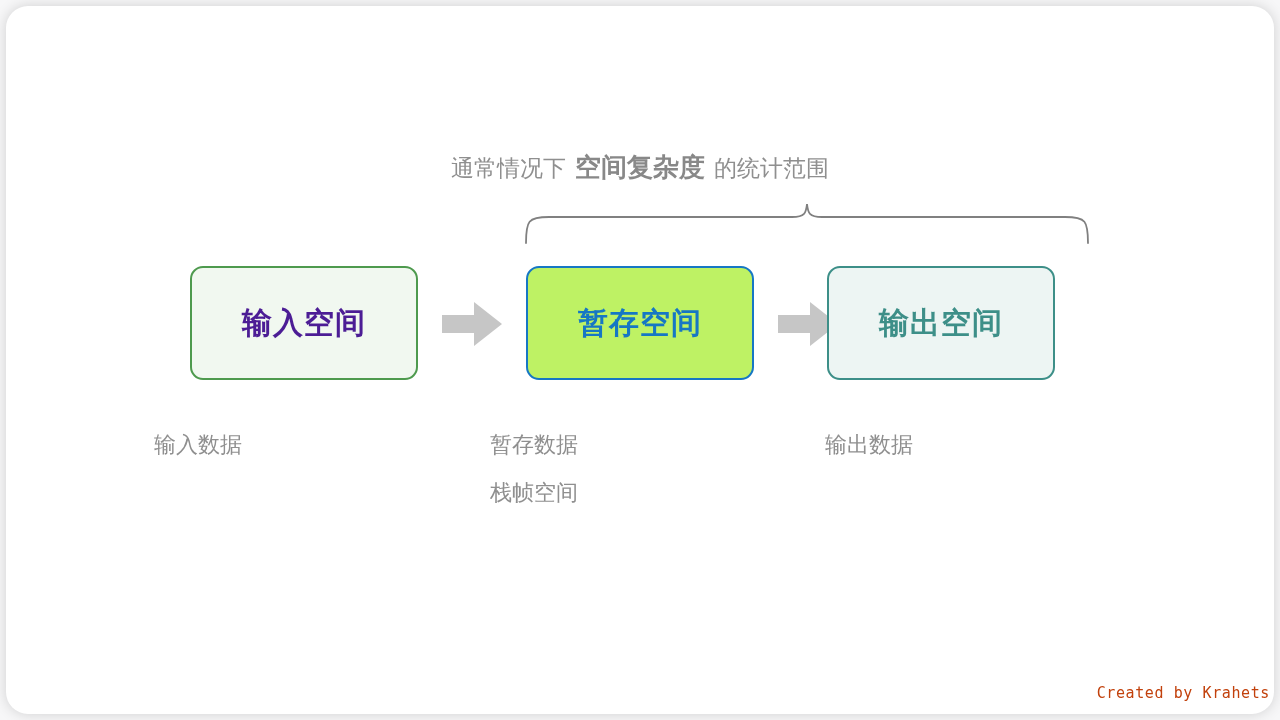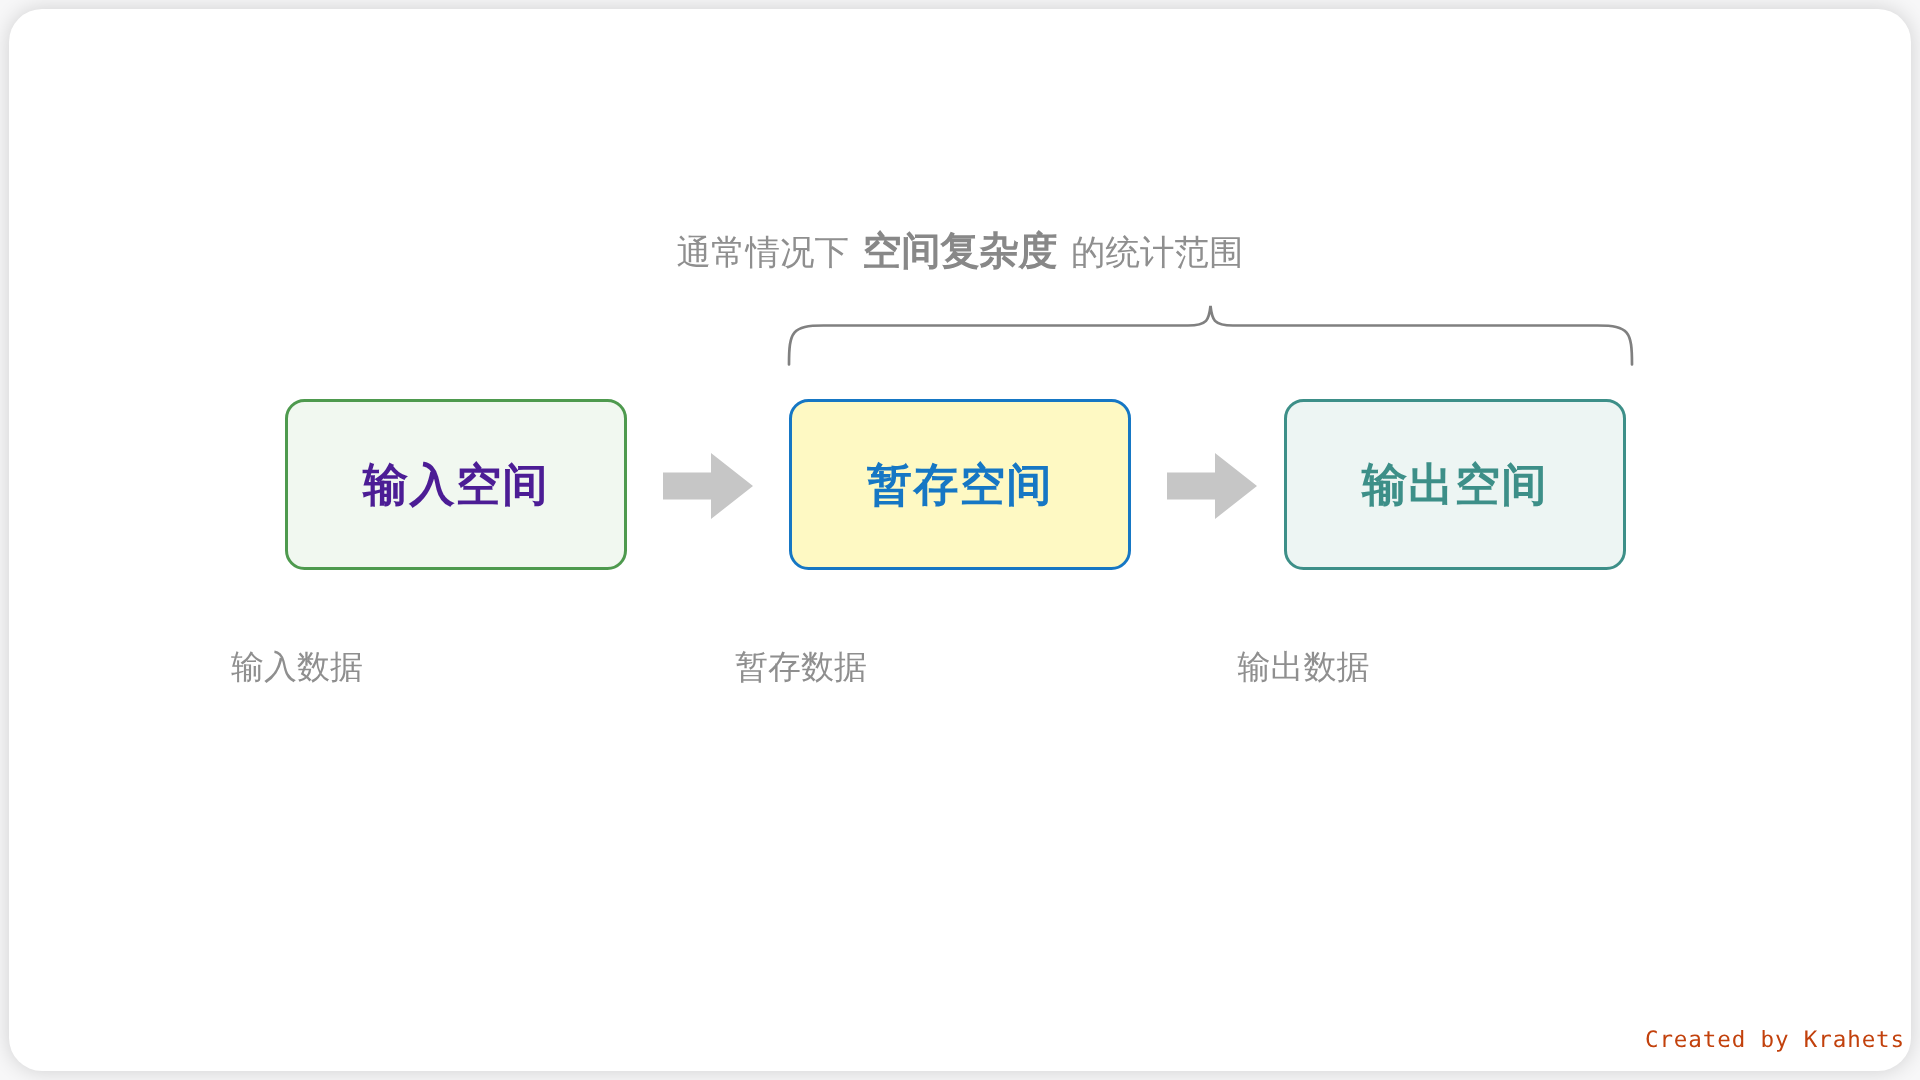--- a/index.html
+++ b/index.html
@@ -77,27 +77,27 @@
     left: 190px;
     width: 228px;
     background: #f1f8f0;
     border: 2px solid #4e9a4e;
   }
   #box-input .box-label { color: #4c1d95; }
 
   #box-temp {
     left: 526px;
     width: 228px;
-    background: #fef9c3;
+    background: #bef264;
     border: 2.5px solid #1677c4;
   }
   #box-temp .box-label { color: #1677c4; }
 
   #box-output {
-    left: 856px;
+    left: 827px;
     width: 228px;
     background: #edf5f3;
     border: 2px solid #3d8f88;
   }
   #box-output .box-label { color: #3d8f88; }
 
   
   .arrow {
     position: absolute;
     top: 301px;
@@ -169,20 +169,21 @@
   <div class="box" id="box-output">
     <span class="box-label">输出空间</span>
   </div>
 
   <div class="col" id="col-input">
     <div class="line">输入数据</div>
   </div>
 
   <div class="col" id="col-temp">
     <div class="line">暂存数据</div>
+    <div class="line">栈帧空间</div>
   </div>
 
   <div class="col" id="col-output">
     <div class="line">输出数据</div>
   </div>
 
   <div id="credit">Created by Krahets</div>
 </div>
 
 </body></html>

